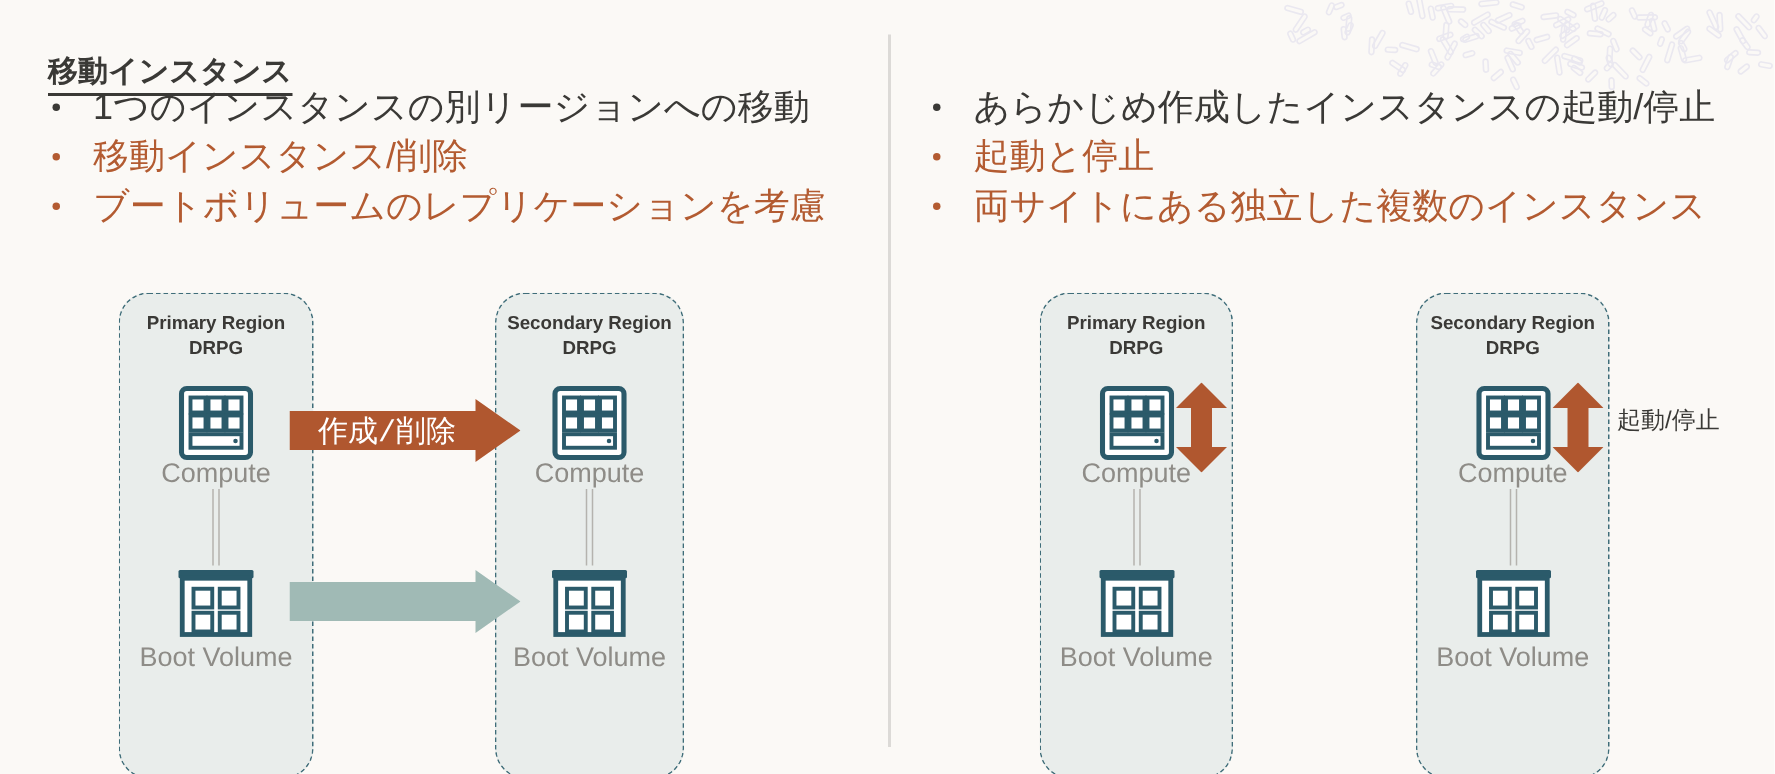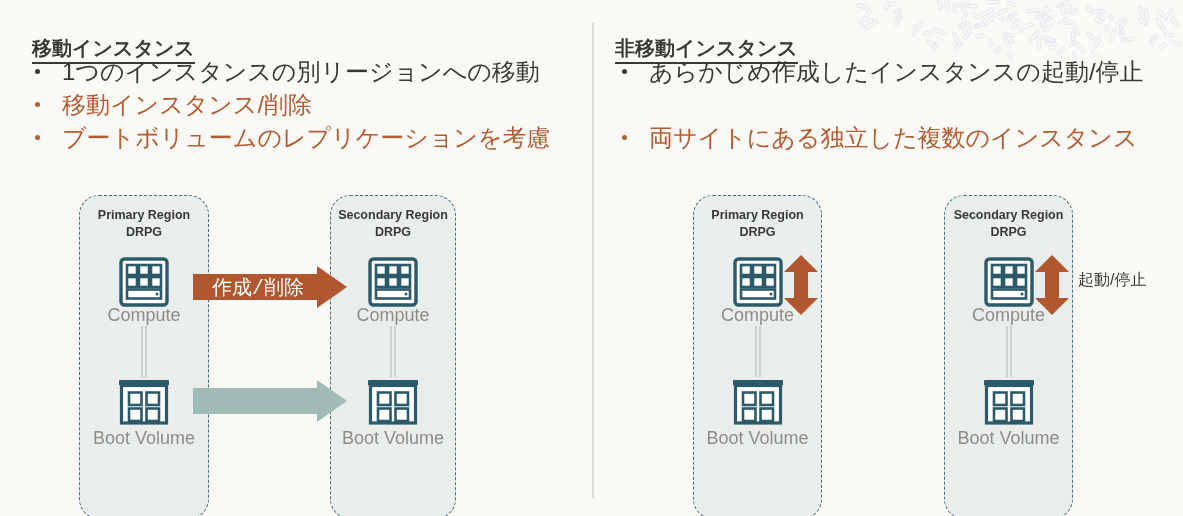--- a/index.html
+++ b/index.html
@@ -202,25 +202,28 @@
   </div>
   <div class="bullet-row lp row2" data-color="orange">
     <span class="bullet-dot"></span>
     <span class="bullet-text">移動インスタンス/削除</span>
   </div>
   <div class="bullet-row lp row3" data-color="orange">
     <span class="bullet-dot"></span>
     <span class="bullet-text">ブートボリュームのレプリケーションを考慮</span>
   </div>
 
-  <h2 class="panel-title" id="right-title">非移動インスタンス</h2>
 
   <div class="bullet-row rp row1" data-color="dark">
     <span class="bullet-dot"></span>
     <span class="bullet-text">あらかじめ作成したインスタンスの起動/停止</span>
+  </div>
+  <div class="bullet-row rp row2" data-color="orange">
+    <span class="bullet-dot"></span>
+    <span class="bullet-text">起動と停止</span>
   </div>
   <div class="bullet-row rp row3" data-color="orange">
     <span class="bullet-dot"></span>
     <span class="bullet-text">両サイトにある独立した複数のインスタンス</span>
   </div>
 
   <div id="boxes">
       <div class="region-box" id="box-a">
       <div class="r-name">Primary Region</div>
       <div class="r-group">DRPG</div>

